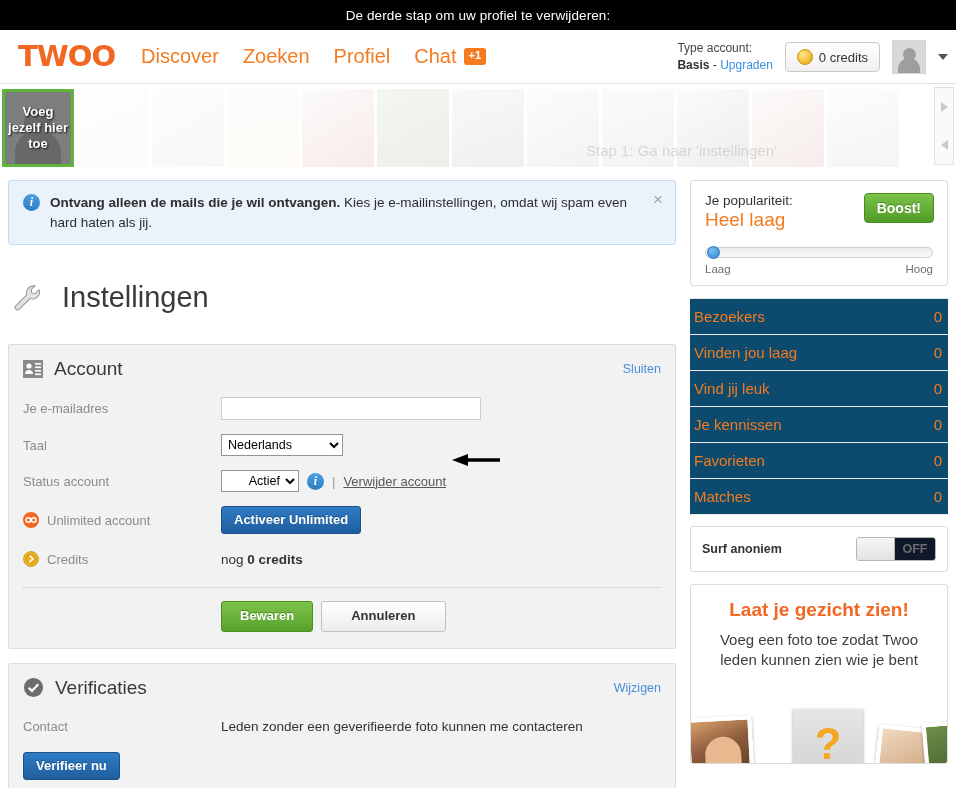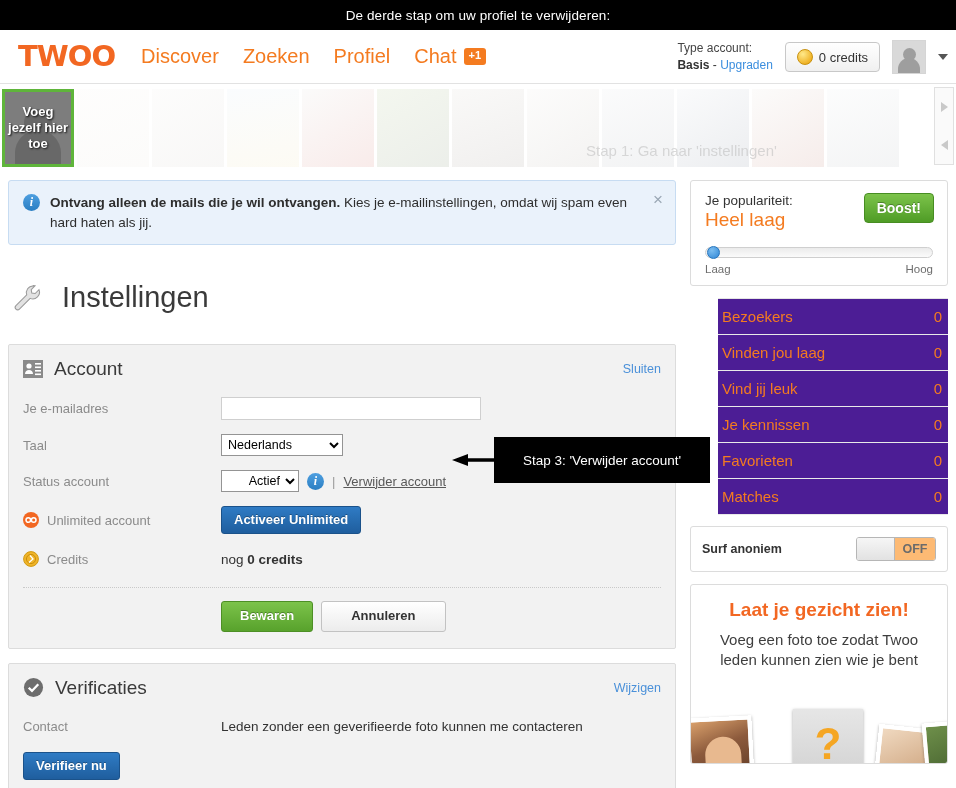--- a/index.html
+++ b/index.html
@@ -226,41 +226,41 @@
   .slider-knob {
     position: absolute; left: 1px; top: -2px; width: 13px; height: 13px;
     border-radius: 50%; background: radial-gradient(circle at 35% 30%,#7bbdf0,#2f86d6);
     border: 1px solid #2574bd; cursor: pointer;
   }
   .slider-labels {
     display: flex; justify-content: space-between; margin-top: 5px;
     font-size: 11.5px; color: #6e6e6e;
   }
 
-  .stat-list { border-top: 1px solid #e4e4e4; margin-top: 12px; background:#4c1d95;margin-left:28px; }
+  .stat-list { border-top: 1px solid #e4e4e4; margin-top: 12px; background:#0c4a6e; }
   .stat-row {
     display: flex; justify-content: space-between; align-items: center;
     border-bottom: 1px solid #e9e9e9; padding: 9px 6px 9px 4px;
     color: #f47b20; font-size: 15px; cursor: pointer;
   }
   .stat-row .ct { color: #f47b20; font-size: 15px; }
 
   .anon-card {
     border: 1px solid #dcdcdc; background: #fff; border-radius: 3px;
     margin-top: 11px; padding: 10px 11px; display: flex;
     align-items: center; justify-content: space-between;
   }
   .anon-lab { font-size: 12.5px; color: #333; font-weight: bold; }
   .toggle {
     display: flex; border: 1px solid #b6b6b6; border-radius: 3px; overflow: hidden;
     height: 24px; cursor: pointer;
   }
   .toggle .knob { width: 38px; background: linear-gradient(#f6f6f6,#e2e2e2); border-right:1px solid #b6b6b6; }
   .toggle .off-lab {
-    width: 40px; background: #fdba74; color: #6b6b6b; font-size: 12.5px;
+    width: 40px; background: #0f172a; color: #6b6b6b; font-size: 12.5px;
     font-weight: bold; display: flex; align-items: center; justify-content: center;
   }
 
   .promo {
     border: 1px solid #dcdcdc; background: #fff; border-radius: 3px;
     margin-top: 12px; padding: 14px 10px 0; text-align: center;
     height: 180px; overflow: hidden; position: relative;
   }
   .promo h3 { margin: 0 0 9px; color: #f26722; font-size: 19px; }
   .promo p { margin: 0; color: #3e3e3e; font-size: 15px; line-height: 1.35; }
@@ -570,17 +570,14 @@
           <div class="photo p4"></div>
         </div>
       </div>
 
     </div>
   </div>
 
   <svg class="callout-arrow" viewBox="0 0 48 14">
     <path d="M48 5.2 H16 V1 L0 7 L16 13 V8.8 H48 Z" fill="#000"></path>
   </svg>
-  <div class="callout">
-    <span>Stap 3: 'Verwijder account'</span>
-  </div>
 
 </div>
 
 </body></html>

